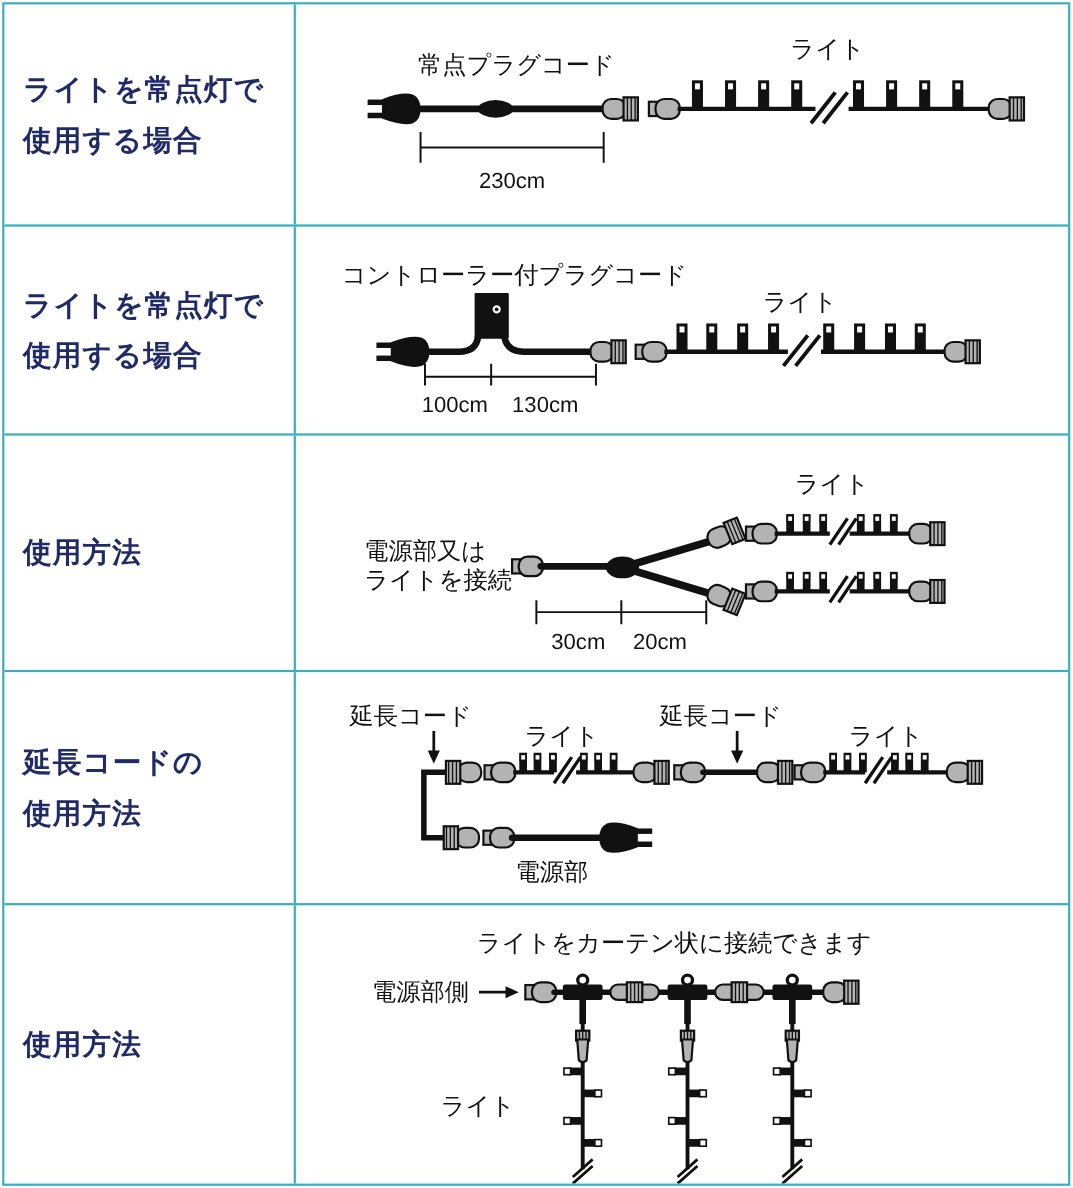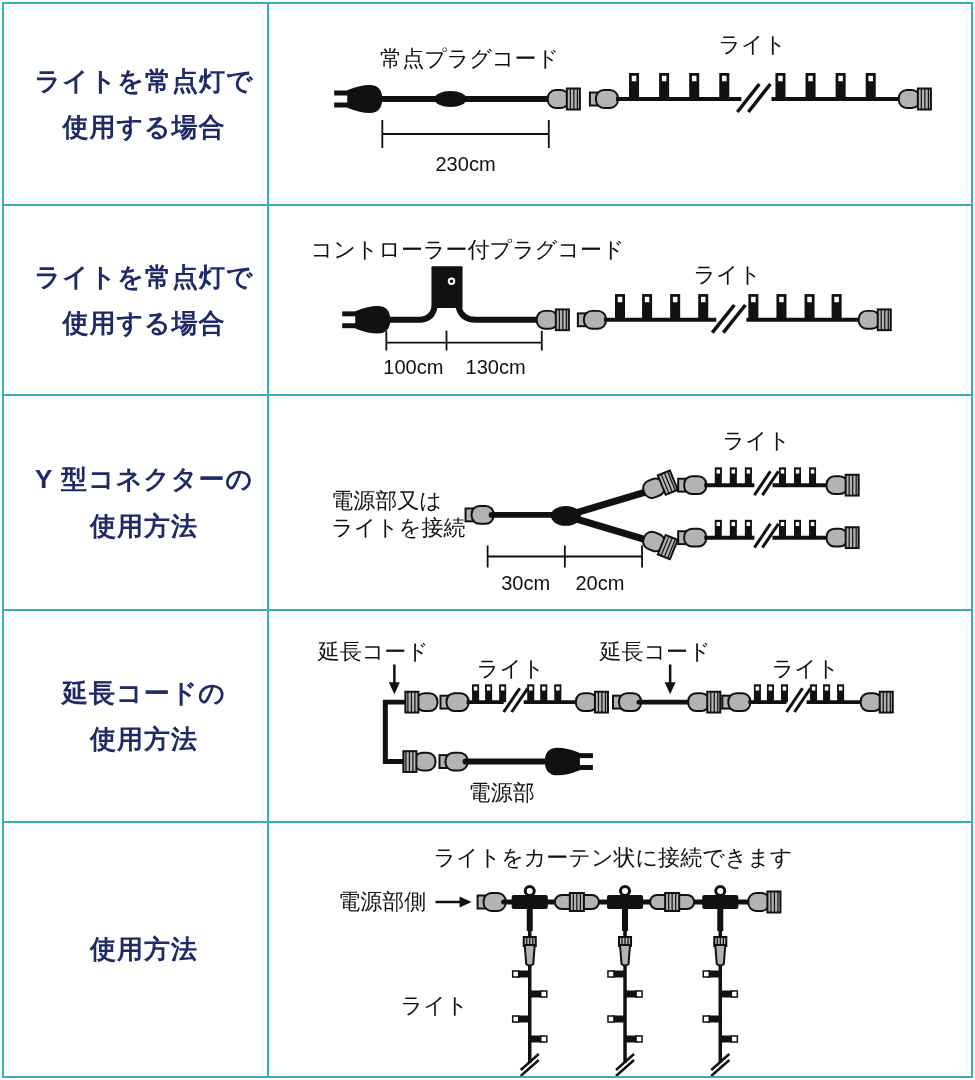--- a/index.html
+++ b/index.html
@@ -6,21 +6,21 @@
   html,body { width:975px; height:1080px; background:#fff; overflow:hidden;
     font-family:"Liberation Sans","DejaVu Sans",sans-serif; }
   .frame { position:absolute; left:2px; top:2px; width:971px; height:1076px;
     border:2px solid var(--grid,#38afbc); display:flex; flex-direction:column; background:#fff; }
   .row { display:flex; border-bottom:2px solid var(--grid,#38afbc); }
   .row:last-child { border-bottom:none; flex:1; }
   .row1 { height:202px; } .row2 { height:190px; } .row3 { height:215px; } .row4 { height:212px; }
   .cell-label { width:265px; border-right:2px solid var(--grid,#38afbc);
     display:flex; flex-direction:column; justify-content:center; padding-left:17px; }
   .cell-label .t { color:var(--label,#1f2a66); font-size:26px; font-weight:bold;
-    line-height:1.78; letter-spacing:1px; white-space:nowrap;text-align:center; }
+    line-height:1.78; letter-spacing:1px; white-space:nowrap; }
   .cell-diagram { flex:1; position:relative; }
   svg.diag { position:absolute; inset:0; width:100%; height:100%; display:block; }
   svg text { font-size:22px; fill:var(--ink,#111); }
   svg text.num { font-size:20px; }
   .bk { fill:var(--ink,#111); }
   .gf { fill:var(--metal,#b3b3b3); stroke:var(--ink,#111); stroke-width:2; }
   .wt { fill:#fff; stroke:var(--ink,#111); stroke-width:1.5; }
   .rib { stroke:var(--ink,#111); stroke-width:1.2; fill:none; }
   .ring { fill:#fff; stroke:var(--ink,#111); stroke-width:3; }
   .cord { stroke:var(--ink,#111); stroke-width:6; fill:none; stroke-linecap:round; }
@@ -158,21 +158,20 @@
           <use href="#bulb" transform="translate(539,115)"></use>
             <use href="#bulb" transform="translate(566,115)"></use>
           <use href="#end-r" transform="translate(588,115)"></use>
         </g>
       </svg>
     </div>
   </div>
 
   <div class="row row3">
     <div class="cell-label">
-      <div class="t">Y 型コネクターの</div>
       <div class="t">使用方法</div>
     </div>
     <div class="cell-diagram">
       <svg class="diag" viewBox="0 0 700 215" preserveAspectRatio="none">
         <text x="62" y="113">電源部又は</text>
         <text x="62" y="140">ライトを接続</text>
         <g>
           <use href="#start-r" transform="translate(196,120)"></use>
           <path class="cord" d="M222,120 H290"></path>
           <path class="cord7" d="M296,121 L382,95 M296,121 L382,147"></path>

